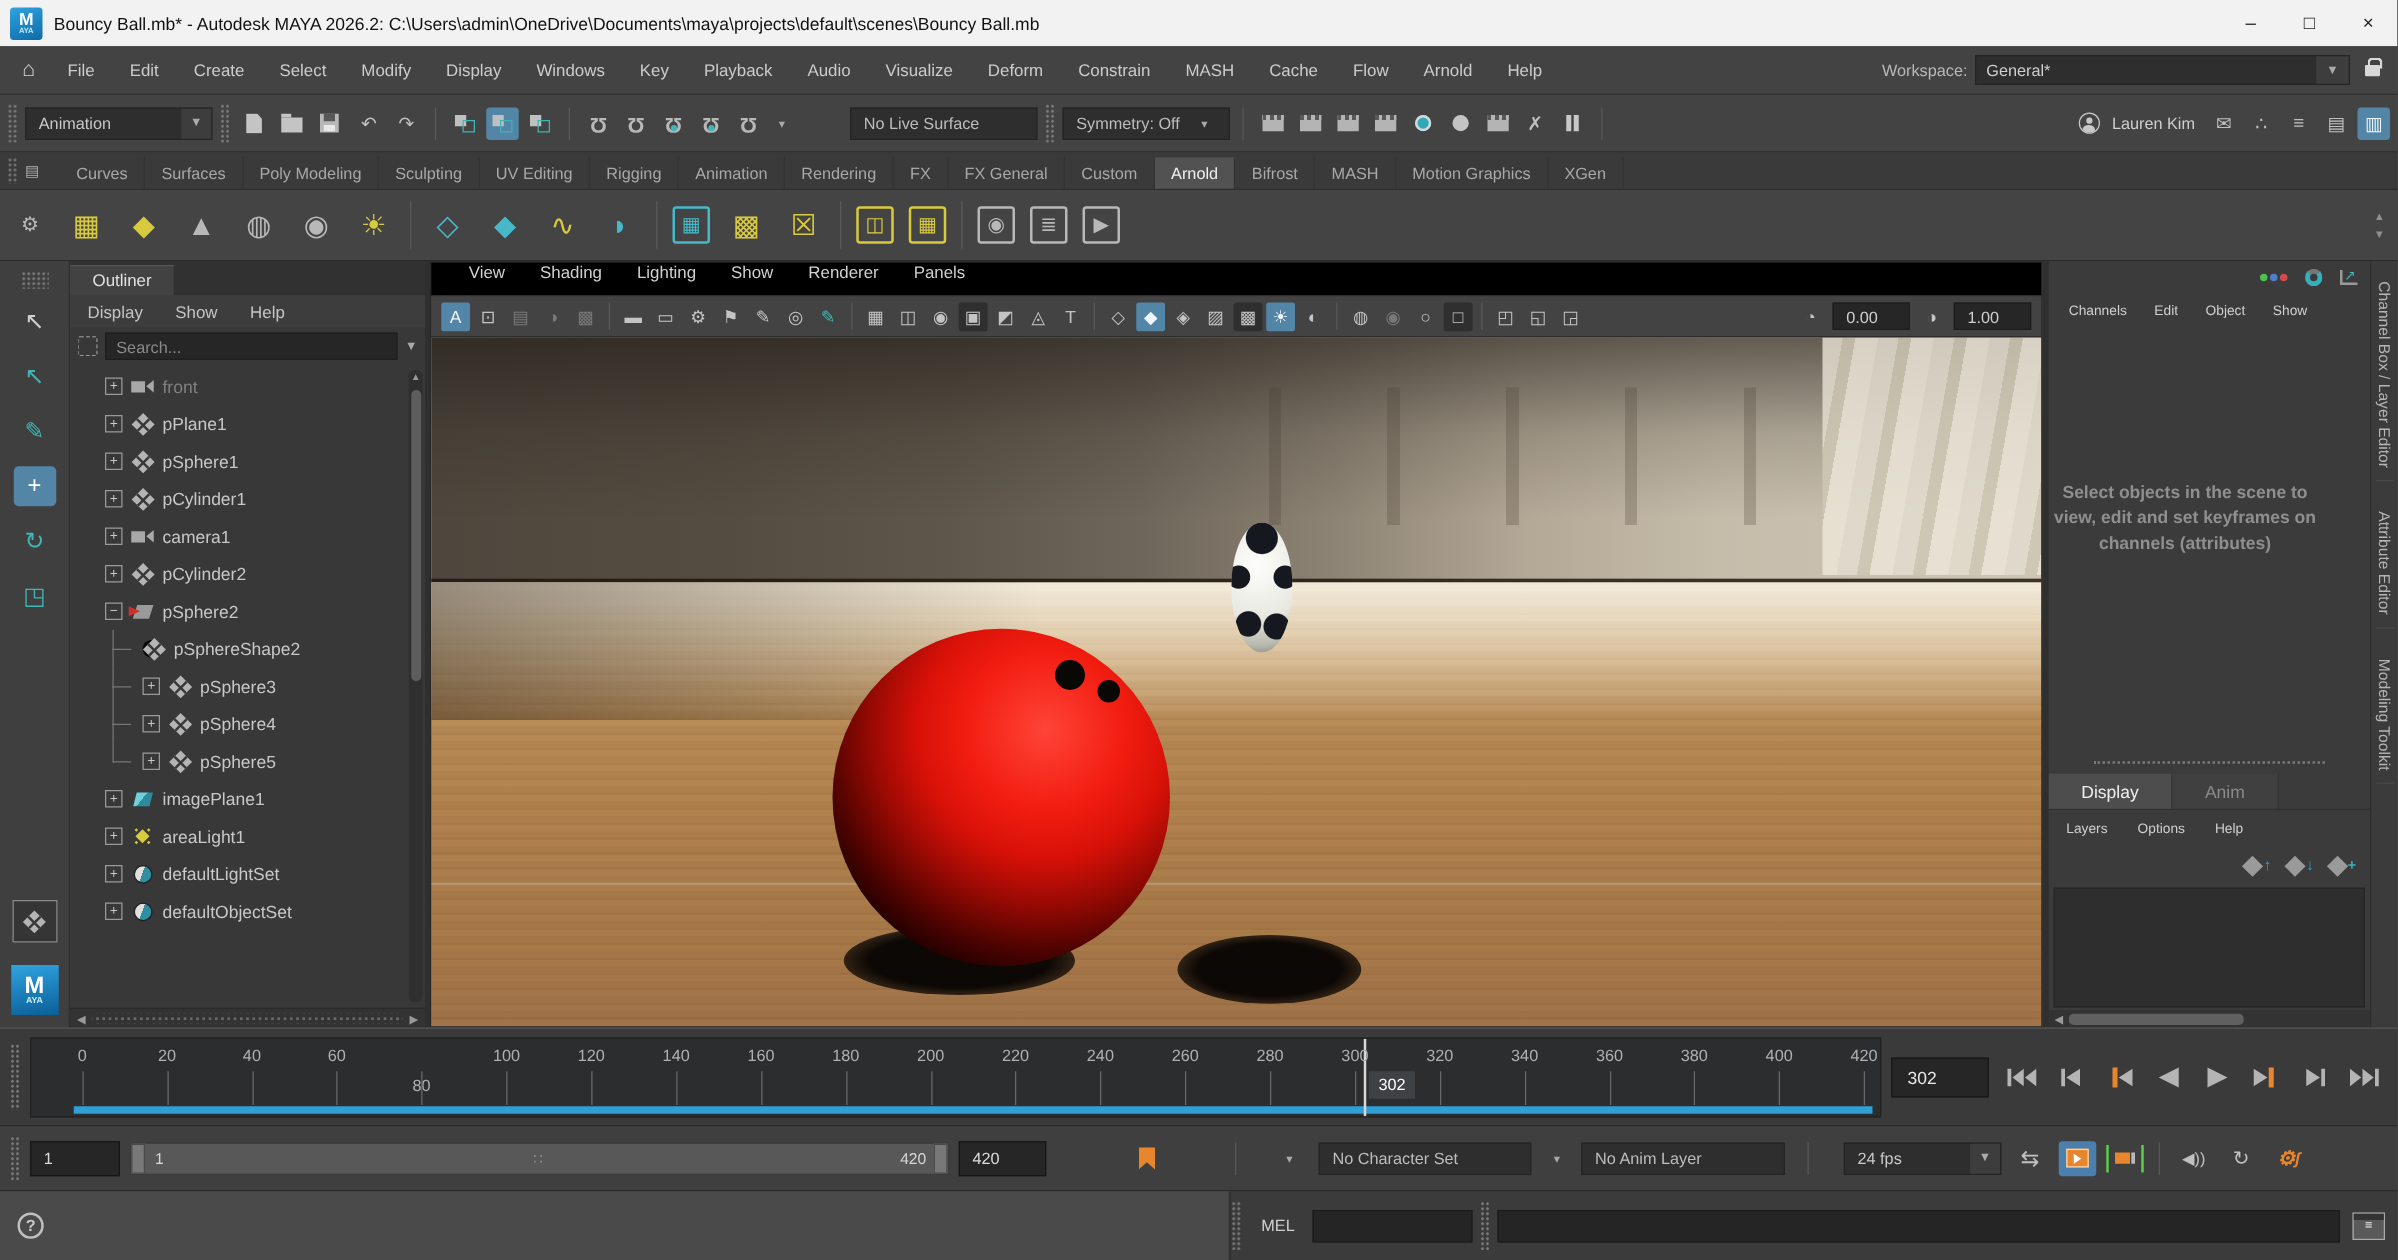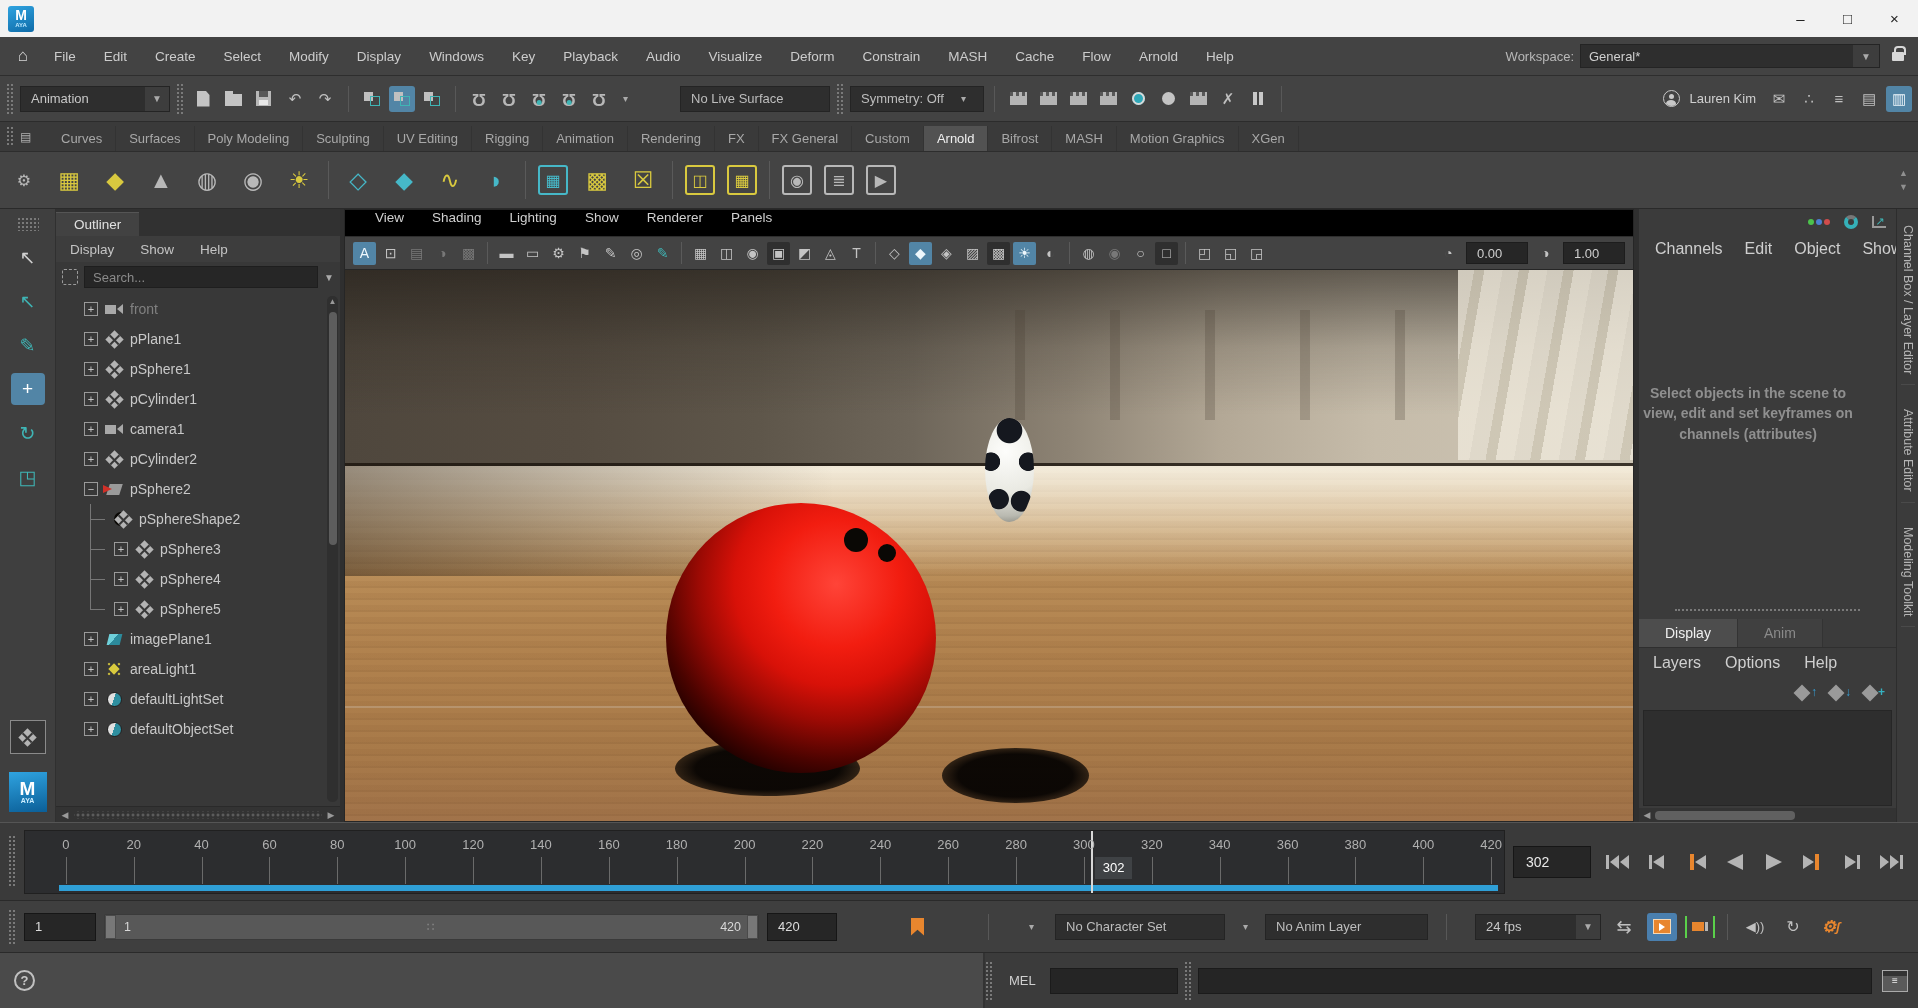--- a/index.html
+++ b/index.html
@@ -153,21 +153,21 @@
   .soccer{position:absolute;left:640px;top:148px;width:49px;height:104px;border-radius:50%;background:radial-gradient(circle at 50% 12%,#15181f 13%,transparent 14%),radial-gradient(circle at 12% 42%,#15181f 12%,transparent 13%),radial-gradient(circle at 88% 42%,#15181f 12%,transparent 13%),radial-gradient(circle at 28% 78%,#15181f 11%,transparent 12%),radial-gradient(circle at 74% 80%,#15181f 11%,transparent 12%),radial-gradient(circle at 42% 32%,#fdfdfb,#e9e9e2 55%,#b9b9b0 85%,#83837a);}
 
   
   .rightpanel{width:262px;background:#3b3b3b;display:flex;flex-direction:column;border-left:5px solid #2f2f2f;}
   .rp-icons{height:26px;display:flex;align-items:center;justify-content:flex-end;gap:14px;padding-right:10px;}
   .ico-triad{display:flex;gap:2px;}
   .ico-triad i{width:6px;height:6px;border-radius:50%;}
   .ico-donut{width:14px;height:14px;border-radius:50%;border:4px solid #35b0b8;border-top-color:#777;}
   .ico-graph{width:14px;height:12px;border-left:2px solid #999;border-bottom:2px solid #999;color:#3fb5b5;font-size:11px;line-height:10px;text-align:center;}
   .rp-menus{height:28px;display:flex;align-items:center;gap:22px;padding-left:16px;}
-  .cb-menu{color:#cfcfcf;font-size:16px;white-space:nowrap;}
+  .cb-menu{color:#cfcfcf;font-size:11px;white-space:nowrap;}
   .rp-body{flex:1;display:flex;align-items:flex-start;justify-content:flex-start;padding-top:120px;}
   .rp-msg{width:218px;text-align:center;font-weight:bold;font-size:14px;color:#8f8f8f;line-height:1.45;}
   .rp-dotted{height:10px;border-bottom:2px dotted #7a7a7a;margin:0 36px;}
   .rp-tabs{display:flex;margin-top:8px;border-bottom:1px solid #2f2f2f;}
   .cb-tab{padding:6px 26px;background:#404040;color:#8a8a8a;font-size:14px;border-right:1px solid #333;}
   .cb-tab.active{background:#4d4d4d;color:#f0f0f0;}
   .rp-layermenus{height:30px;display:flex;align-items:center;gap:24px;padding-left:14px;}
   .rp-layericons{height:30px;display:flex;align-items:center;justify-content:flex-end;gap:14px;padding-right:12px;}
   .lyr{position:relative;width:20px;height:16px;}
   .lyr::before{content:'';position:absolute;left:0;top:2px;width:12px;height:12px;background:#9a9a9a;transform:rotate(45deg);}
@@ -230,20 +230,21 @@
 </head>
 <body>
 
 <div class="win">
 
   <div class="titlebar">
     <div class="app-ico">
       <span class="m">M</span>
       <span class="aya">AYA</span>
     </div>
+    <span class="title-text">Bouncy Ball.mb* - Autodesk MAYA 2026.2: C:\Users\admin\OneDrive\Documents\maya\projects\default\scenes\Bouncy Ball.mb</span>
     <div class="win-btns">
       <span class="win-btn">–</span>
       <span class="win-btn">□</span>
       <span class="win-btn">×</span>
     </div>
   </div>
 
   <div class="menubar">
     <span class="home-ico">⌂</span>
     <div id="menu-items">
@@ -716,21 +717,21 @@
           <span class="ph-label" style="left:4px;">302</span>
         </div>
       <span class="ts-num" style="left: 0.471698%;">0</span>
           <span class="ts-line" style="left: 0.471698%;"></span>
           <span class="ts-num" style="left: 5.18868%;">20</span>
           <span class="ts-line" style="left: 5.18868%;"></span>
           <span class="ts-num" style="left: 9.90566%;">40</span>
           <span class="ts-line" style="left: 9.90566%;"></span>
           <span class="ts-num" style="left: 14.6226%;">60</span>
           <span class="ts-line" style="left: 14.6226%;"></span>
-          <span class="ts-num" style="left: 19.3396%;">80</span>
+          <span class="ts-num" style="left: 19.3396%; margin-top: 24px;">80</span>
           <span class="ts-line" style="left: 19.3396%;"></span>
           <span class="ts-num" style="left: 24.0566%;">100</span>
           <span class="ts-line" style="left: 24.0566%;"></span>
           <span class="ts-num" style="left: 28.7736%;">120</span>
           <span class="ts-line" style="left: 28.7736%;"></span>
           <span class="ts-num" style="left: 33.4906%;">140</span>
           <span class="ts-line" style="left: 33.4906%;"></span>
           <span class="ts-num" style="left: 38.2075%;">160</span>
           <span class="ts-line" style="left: 38.2075%;"></span>
           <span class="ts-num" style="left: 42.9245%;">180</span>

